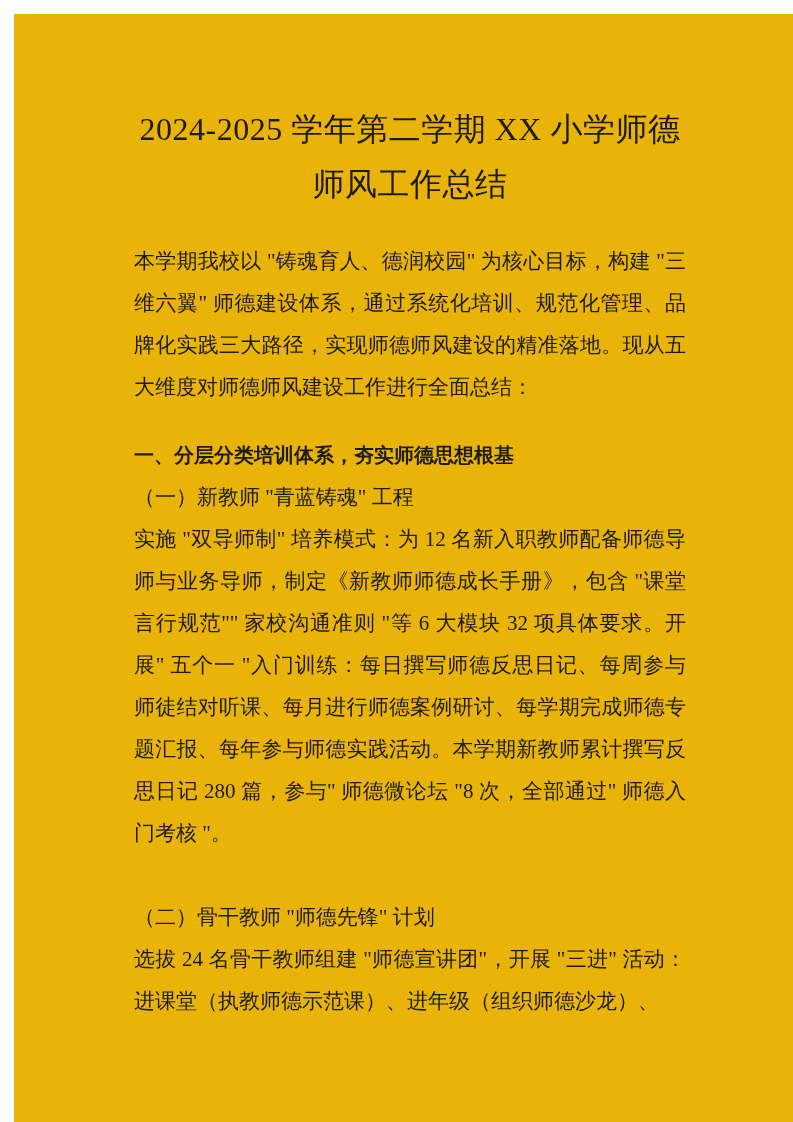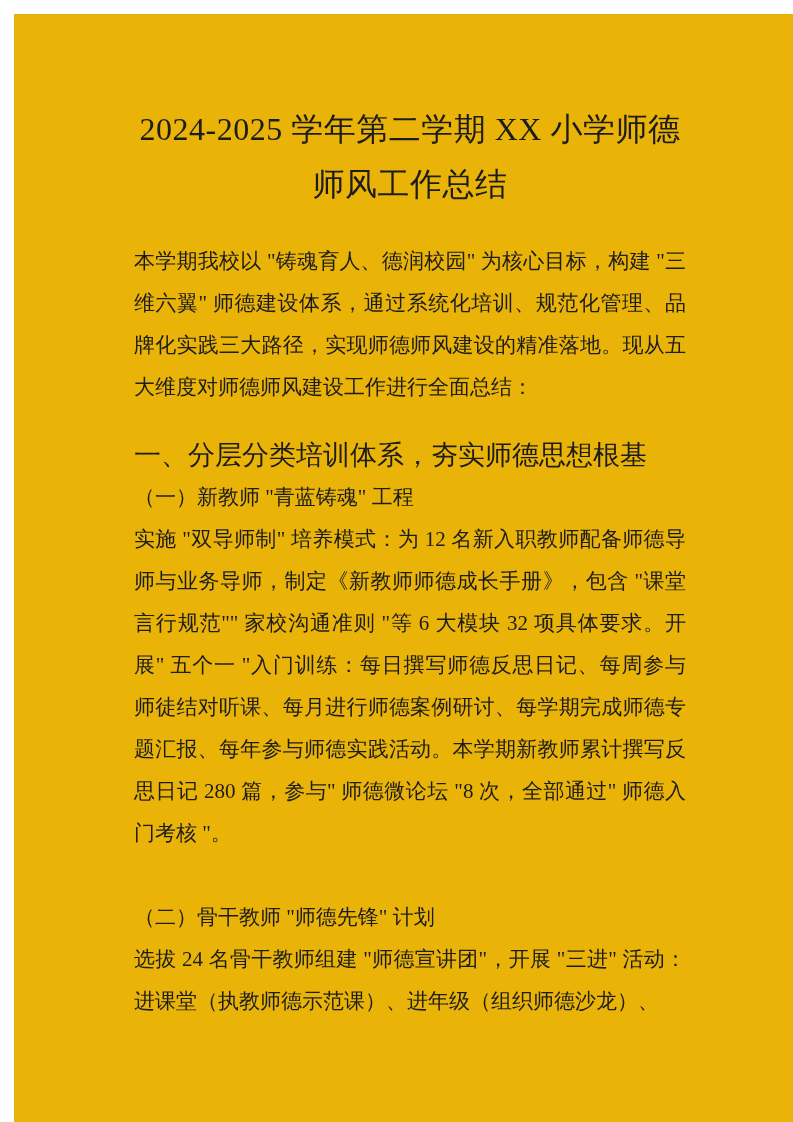--- a/index.html
+++ b/index.html
@@ -29,22 +29,22 @@
   }
   .body-text {
     font-size: 21px;
     line-height: 42px;
     text-align: justify;
     text-justify: inter-ideograph;
     margin: 0;
     word-break: break-all;
   }
   .section-heading {
-    font-size: 27px;
-    font-weight: normal;
+    font-size: 20px;
+    font-weight: bold;
     line-height: 42px;
     margin: 26px 0 0 0;
   }
   .sub-heading {
     font-size: 21px;
     font-weight: normal;
     line-height: 42px;
     margin: 0;
   }
   .sub-heading.spaced {

